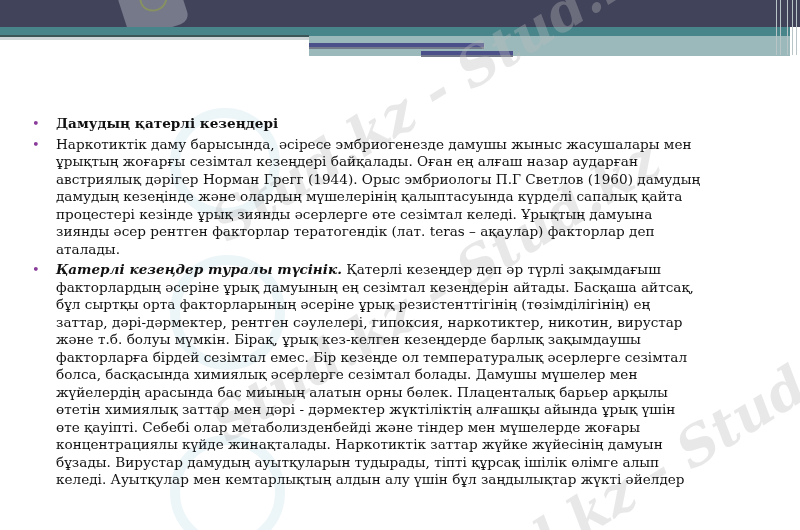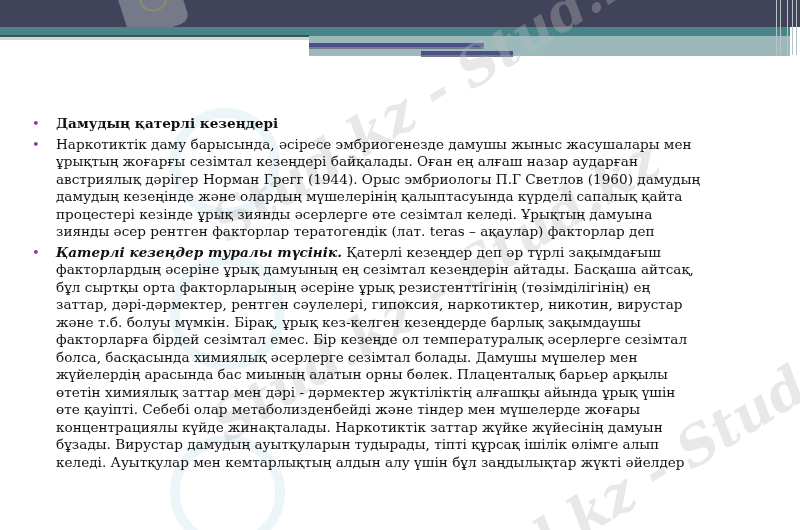--- a/index.html
+++ b/index.html
@@ -136,20 +136,21 @@
 
     <div class="bullet">
       <span class="bullet-dot">•</span>
       <div class="bullet-text">
         <span class="line">Наркотиктік даму барысында, әсіресе эмбриогенезде дамушы жыныс жасушалары мен</span>
         <span class="line">ұрықтың жоғарғы сезімтал кезеңдері байқалады. Оған ең алғаш назар аударған</span>
         <span class="line">австриялық дәрігер Норман Грегг (1944). Орыс эмбриологы П.Г Светлов (1960) дамудың</span>
         <span class="line">дамудың кезеңінде және олардың мүшелерінің қалыптасуында күрделі сапалық қайта</span>
         <span class="line">процестері кезінде ұрық зиянды әсерлерге өте сезімтал келеді. Ұрықтың дамуына</span>
         <span class="line">зиянды әсер рентген факторлар тератогендік (лат. teras – ақаулар) факторлар деп</span>
+        <span class="line">аталады.</span>
       </div>
     </div>
 
     <div class="bullet">
       <span class="bullet-dot">•</span>
       <div class="bullet-text">
         <span class="line"><span class="bolditalic">Қатерлі кезеңдер туралы түсінік.</span><span> Қатерлі кезеңдер деп әр түрлі зақымдағыш</span></span>
         <span class="line">факторлардың әсеріне ұрық дамуының ең сезімтал кезеңдерін айтады. Басқаша айтсақ,</span>
         <span class="line">бұл сыртқы орта факторларының әсеріне ұрық резистенттігінің (төзімділігінің) ең</span>
         <span class="line">заттар, дәрі-дәрмектер, рентген сәулелері, гипоксия, наркотиктер, никотин, вирустар</span>

